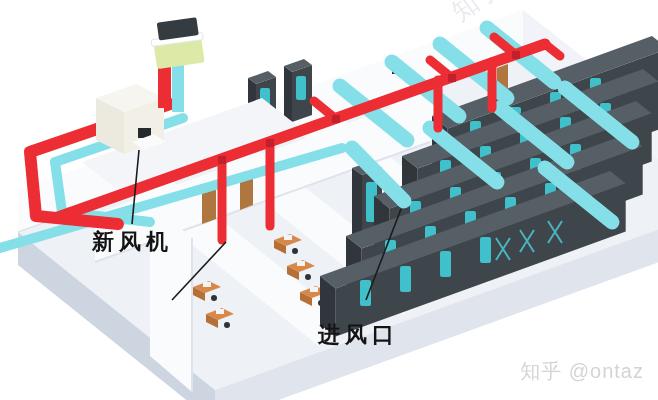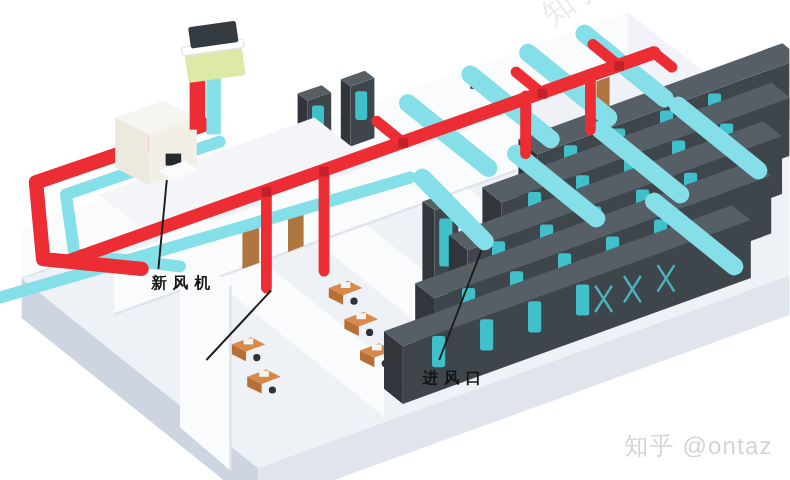--- a/index.html
+++ b/index.html
@@ -1,20 +1,20 @@
 <!DOCTYPE html>
 <html style="--duct_red: #ec2d33; --duct_red_dark: #c2202a; --duct_cyan: #85dfe8; --duct_cyan_dark: #5cc9d6; --glass_teal: #3fc0cb; --wall_white: #fafbfd; --floor: #eef1f6; --slab_side: #dfe4ed; --slab_side2: #cdd5e1; --rack_top: #565f66; --rack_front: #3e454b; --rack_side: #30363b; --desk_orange: #d8894a; --desk_orange_dark: #b76f35; --door_brown: #b0763f; --stack_box: #dde9a6; --stack_cap: #343b41; --label_text: #141414; --watermark: #d4d4d4; --leader: #1c1c1c;"><head>
 <meta charset="utf-8">
 <style>
   html,body{margin:0;padding:0;background:#ffffff;}
   .stage{position:relative;width:658px;height:400px;background:#ffffff;overflow:hidden;
          font-family:"Liberation Sans","DejaVu Sans",sans-serif;}
   .stage svg{position:absolute;left:0;top:0;}
-  .callout{position:absolute;font-weight:700;font-size:13px;letter-spacing:5px;
-           color:var(--label_text,#141414);white-space:nowrap;margin-left:34px;}
+  .callout{position:absolute;font-weight:700;font-size:22px;letter-spacing:5px;
+           color:var(--label_text,#141414);white-space:nowrap;}
   .wm-bottom{position:absolute;right:14px;top:358px;font-size:20px;
              color:var(--watermark,#d4d4d4);letter-spacing:1px;
              text-shadow:0 1px 0 #ffffff;}
   
   .duct-red{stroke:var(--duct_red,#ec2d33);fill:none;}
   .duct-red-fill{fill:var(--duct_red,#ec2d33);}
   .duct-cyan{stroke:var(--duct_cyan,#85dfe8);fill:none;}
   .duct-cyan-fill{fill:var(--duct_cyan,#85dfe8);}
   .glass{fill:var(--glass_teal,#3fc0cb);}
   .wall{fill:var(--wall_white,#fafbfd);}
@@ -231,16 +231,16 @@
   </g>
 
   <g>
     <line class="leader" x1="132" y1="224" x2="139" y2="150"></line>
     <line class="leader" x1="172" y1="300" x2="226" y2="242"></line>
     <line class="leader" x1="366" y1="300" x2="401" y2="209"></line>
   </g>
 </svg>
 
 <div class="callout" style="left:92px;top:227px;">新风机</div>
-<div class="callout" style="left:318px;top:306px;">进风口</div>
+<div class="callout" style="left:318px;top:320px;">进风口</div>
 
 <div class="wm-bottom">知乎 @ontaz</div>
 </div>
 
 </body></html>

